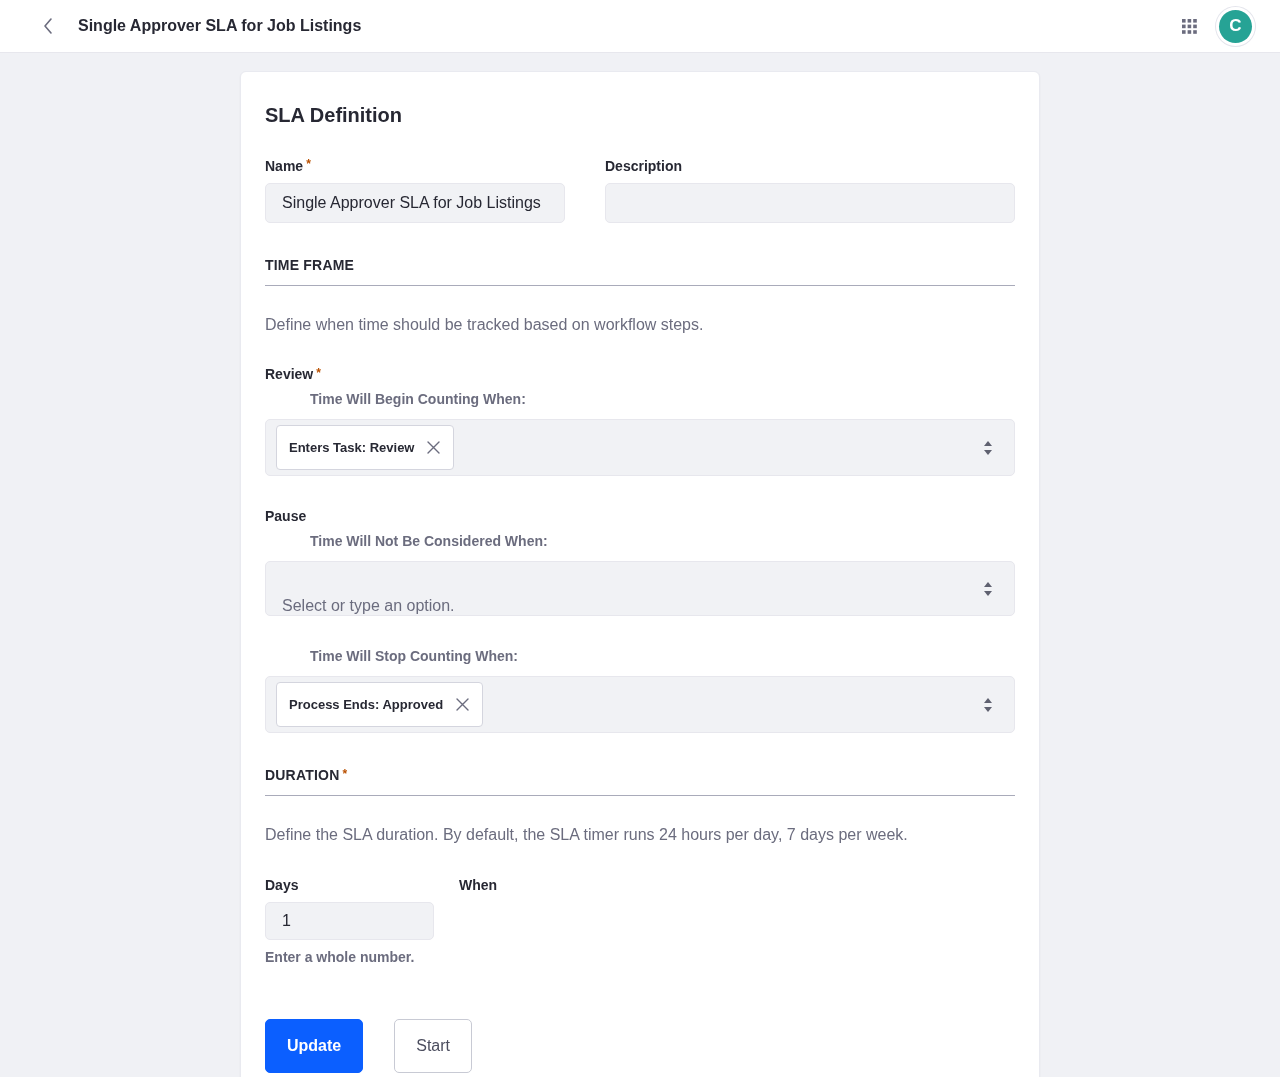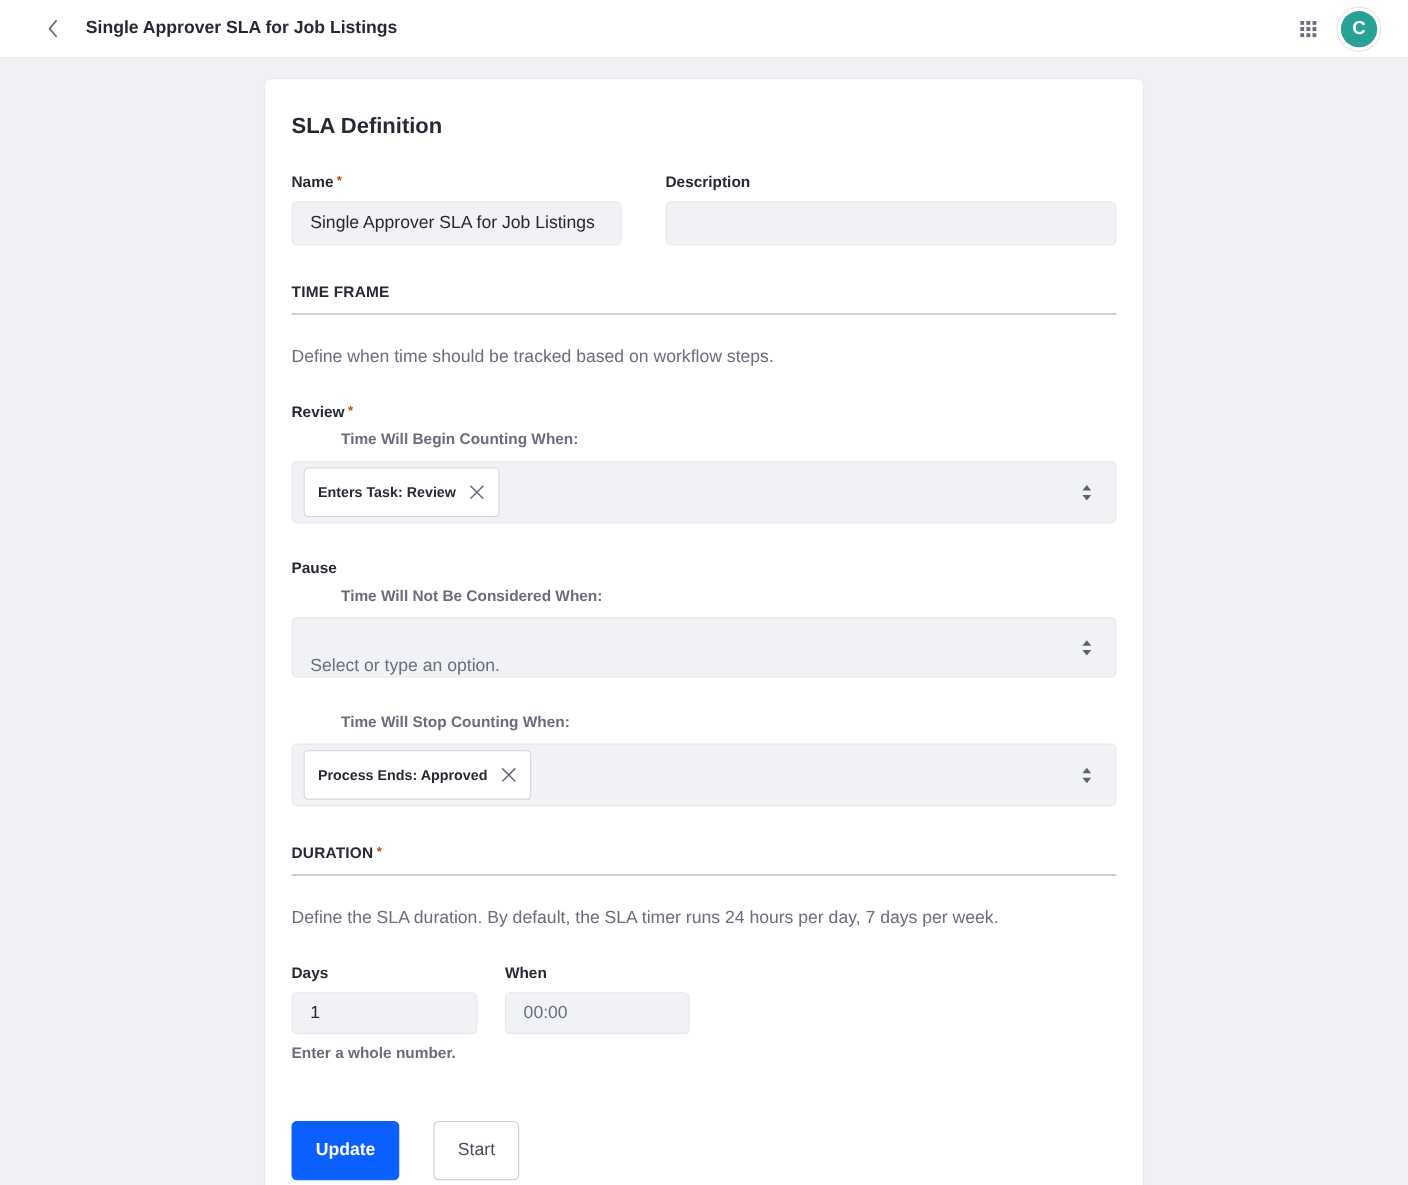--- a/index.html
+++ b/index.html
@@ -256,21 +256,20 @@
       <p class="section-desc">Define the SLA duration. By default, the SLA timer runs 24 hours per day, 7 days per week.</p>
 
       <div class="duration-row">
         <div class="col-days">
           <label class="field-label">Days</label>
           <input class="text-input" type="text" style="height: 38px;" value="1">
           <div class="helper-text">Enter a whole number.</div>
         </div>
         <div class="col-hours">
           <label class="field-label">When</label>
-          <input class="text-input" type="text" style="height: 38px;" placeholder="00:00">
         </div>
       </div>
     </div>
 
     <div class="actions">
       <button class="btn btn-primary">Update</button>
       <button class="btn btn-secondary">Start</button>
     </div>
   </section>
 </main>

